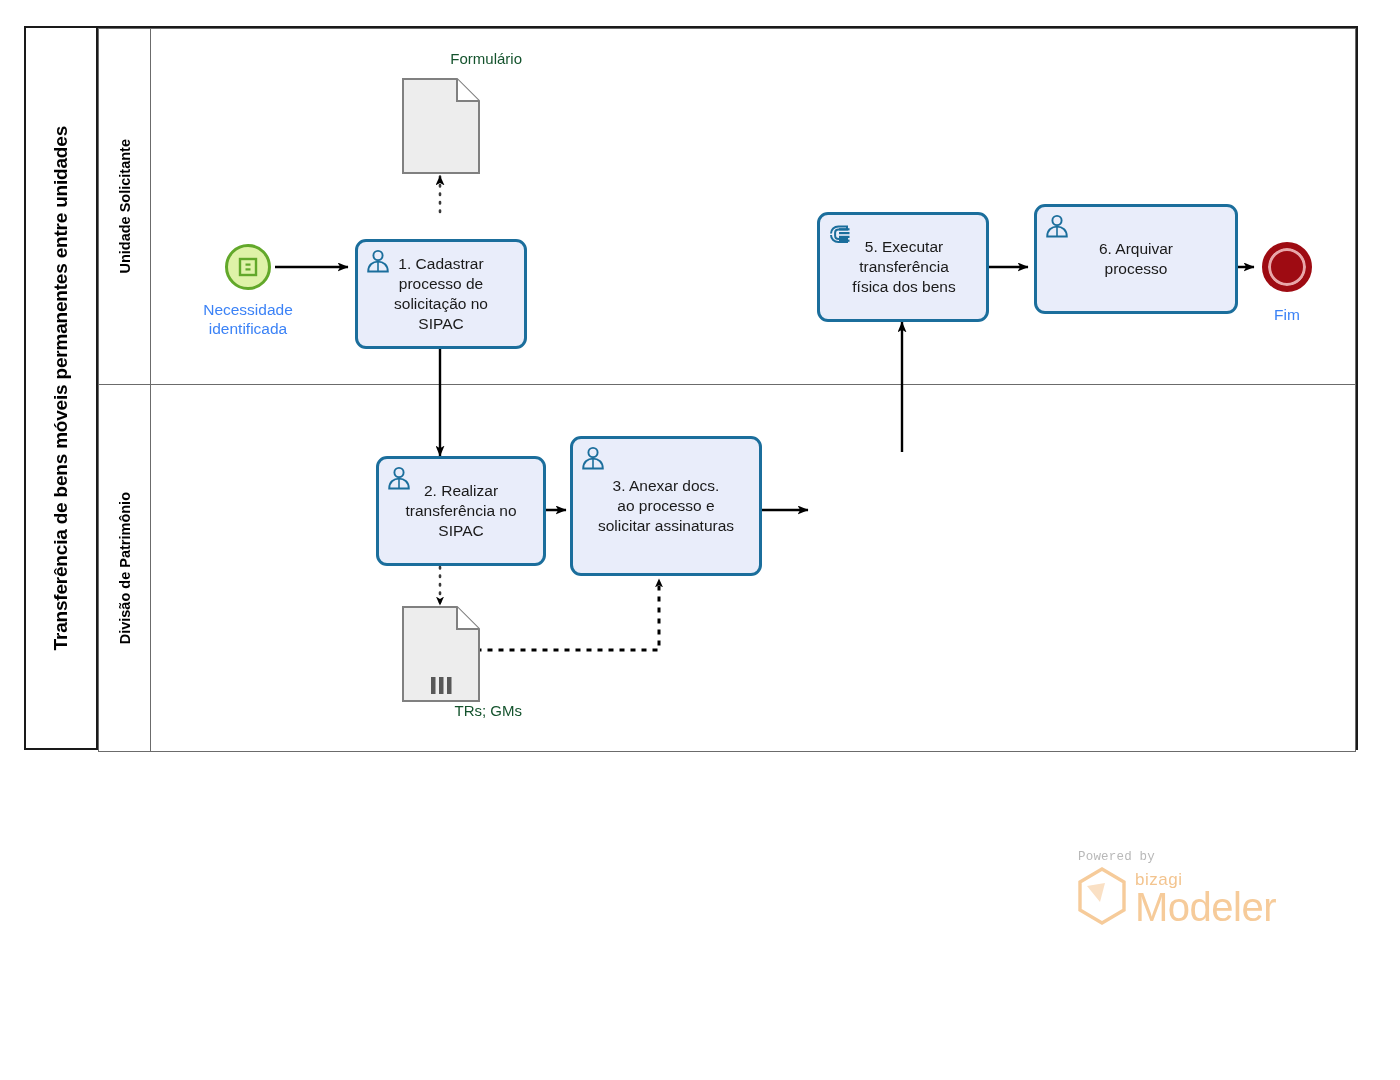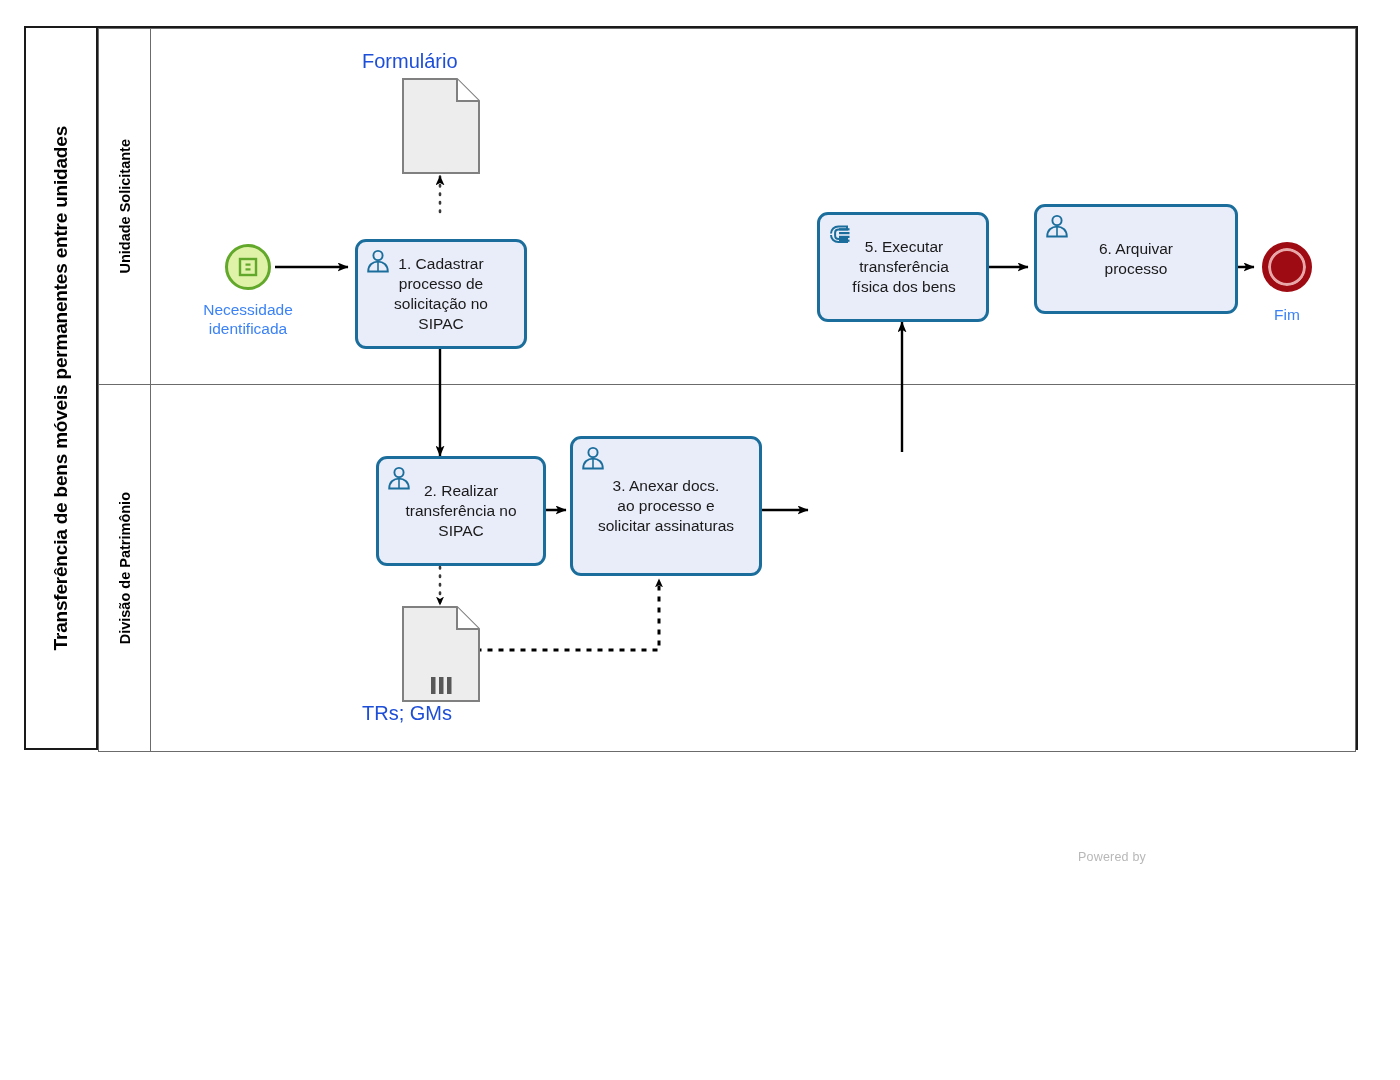--- a/index.html
+++ b/index.html
@@ -157,38 +157,39 @@
     width: 26px;
     height: 26px;
   }
 
   
   .data-object {
     position: absolute;
   }
   .data-label {
     position: absolute;
-    text-align: left;
-    font-size: 20px;
-    color: #1d4ed8;
+    text-align: right;
+    font-size: 15px;
+    color: #14532d;
     white-space: nowrap;
   }
 
   
   .bizagi {
     position: absolute;
     left: 1075px;
     top: 850px;
     width: 250px;
   }
   .bizagi-powered {
     font-size: 12.5px;
     color: #b8b8b8;
     margin-left: 3px;
     letter-spacing: 0.2px;
+    font-family: Liberation Mono, monospace;
   }
   .bizagi-row {
     display: flex;
     align-items: flex-end;
     margin-top: 2px;
   }
   .bizagi-words { margin-left: 6px; }
   .bizagi-brand {
     font-size: 17px;
     color: #f3c48f;
@@ -348,15 +349,25 @@
     </svg>
     <span class="task-text">6. Arquivar
 processo</span>
   </div>
 
   <div class="event end-event" style="left:1262px; top:242px;"></div>
   <div class="event-label" style="left:1237px; top:305px; width:100px;">Fim</div>
 
   <div class="bizagi">
     <div class="bizagi-powered">Powered by</div>
+    <div class="bizagi-row">
+      <svg width="54" height="60" viewBox="0 0 54 60">
+        <path d="M27 3 L49 16 L49 44 L27 57 L5 44 L5 16 Z" fill="none" stroke="#f6cb9a" stroke-width="3.4"></path>
+        <path d="M12 20 L30 17 L25 36 Z" fill="#fae0c4"></path>
+      </svg>
+      <div class="bizagi-words">
+        <div class="bizagi-brand">bizagi</div>
+        <div class="bizagi-product">Modeler</div>
+      </div>
+    </div>
   </div>
 
 </div>
 
 </body></html>

